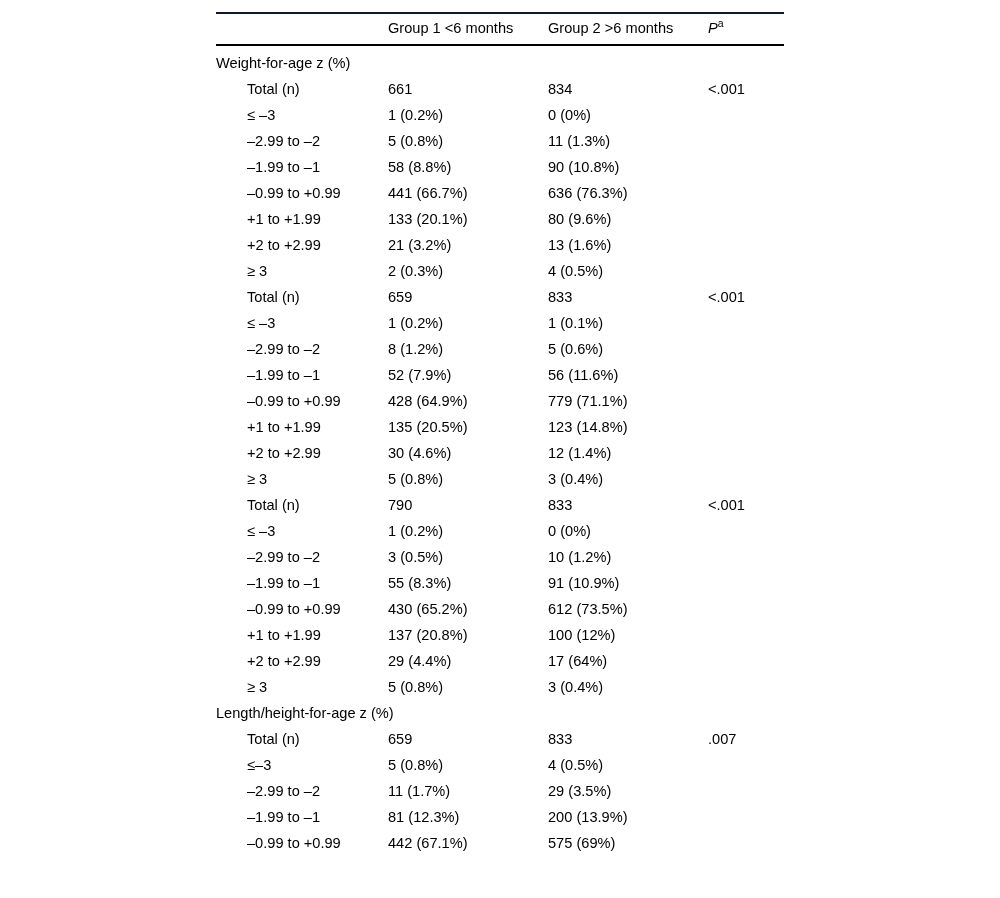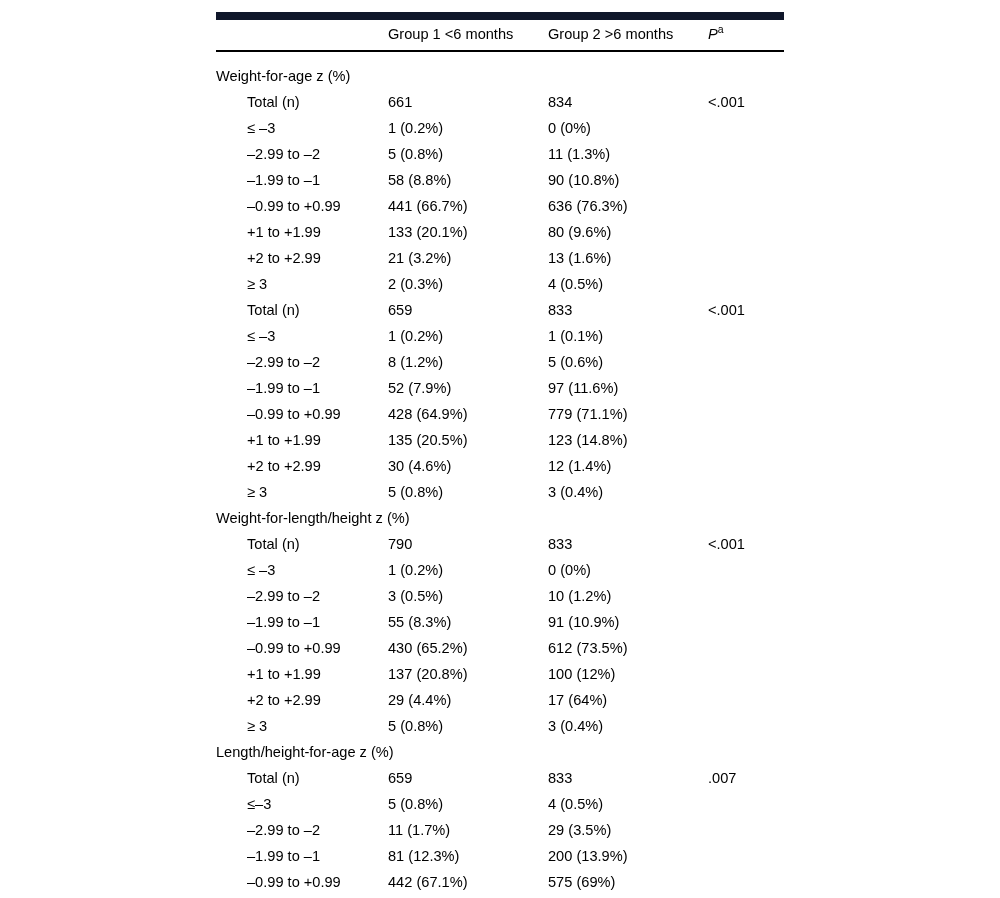--- a/index.html
+++ b/index.html
@@ -36,21 +36,21 @@
   table.data-table col.c-label { width: 172px; }
   table.data-table col.c-g1 { width: 160px; }
   table.data-table col.c-g2 { width: 160px; }
   table.data-table col.c-p  { width: 76px; }
 
   thead tr.header-row th {
     text-align: left;
     font-weight: normal;
     padding: 7px 0 8px 0;
     vertical-align: bottom;
-    border-top: 8px solid #0f172a;
+    border-top: 2px solid #0f172a;
     border-bottom: 2px solid #000;
   }
   thead tr.header-row th.blank-head {
     
   }
   .p-italic {
     font-style: italic;
   }
   .p-sup {
     font-style: normal;
@@ -66,21 +66,21 @@
   tr.section-row td.section-label {
     padding-left: 0px;
   }
   tr.item-row td.item-label {
     padding-left: 31px;
   }
   td.val-cell, td.p-cell {
     white-space: nowrap;
   }
   tbody tr.first-body-row td {
-    padding-top: 17px;
+    padding-top: 10px;
   }
 </style>
 </head>
 <body>
 
 <div id="page">
   <div class="table-wrap">
     <table class="data-table">
       <colgroup>
         <col class="c-label">
@@ -162,21 +162,21 @@
           </tr>
           <tr class="item-row">
             <td class="item-label">–2.99 to –2</td>
             <td class="val-cell">8 (1.2%)</td>
             <td class="val-cell">5 (0.6%)</td>
             <td class="p-cell"></td>
           </tr>
           <tr class="item-row">
             <td class="item-label">–1.99 to –1</td>
             <td class="val-cell">52 (7.9%)</td>
-            <td class="val-cell">97 (11.6%)</td>
+            <td class="val-cell">56 (11.6%)</td>
             <td class="p-cell"></td>
           </tr>
           <tr class="item-row">
             <td class="item-label">–0.99 to +0.99</td>
             <td class="val-cell">428 (64.9%)</td>
             <td class="val-cell">779 (71.1%)</td>
             <td class="p-cell"></td>
           </tr>
           <tr class="item-row">
             <td class="item-label">+1 to +1.99</td>
@@ -188,23 +188,20 @@
             <td class="item-label">+2 to +2.99</td>
             <td class="val-cell">30 (4.6%)</td>
             <td class="val-cell">12 (1.4%)</td>
             <td class="p-cell"></td>
           </tr>
           <tr class="item-row">
             <td class="item-label">≥ 3</td>
             <td class="val-cell">5 (0.8%)</td>
             <td class="val-cell">3 (0.4%)</td>
             <td class="p-cell"></td>
-          </tr>
-          <tr class="section-row">
-            <td class="section-label" colspan="4">Weight-for-length/height z (%)</td>
           </tr>
           <tr class="item-row">
             <td class="item-label">Total (n)</td>
             <td class="val-cell">790</td>
             <td class="val-cell">833</td>
             <td class="p-cell">&lt;.001</td>
           </tr>
           <tr class="item-row">
             <td class="item-label">≤ –3</td>
             <td class="val-cell">1 (0.2%)</td>

